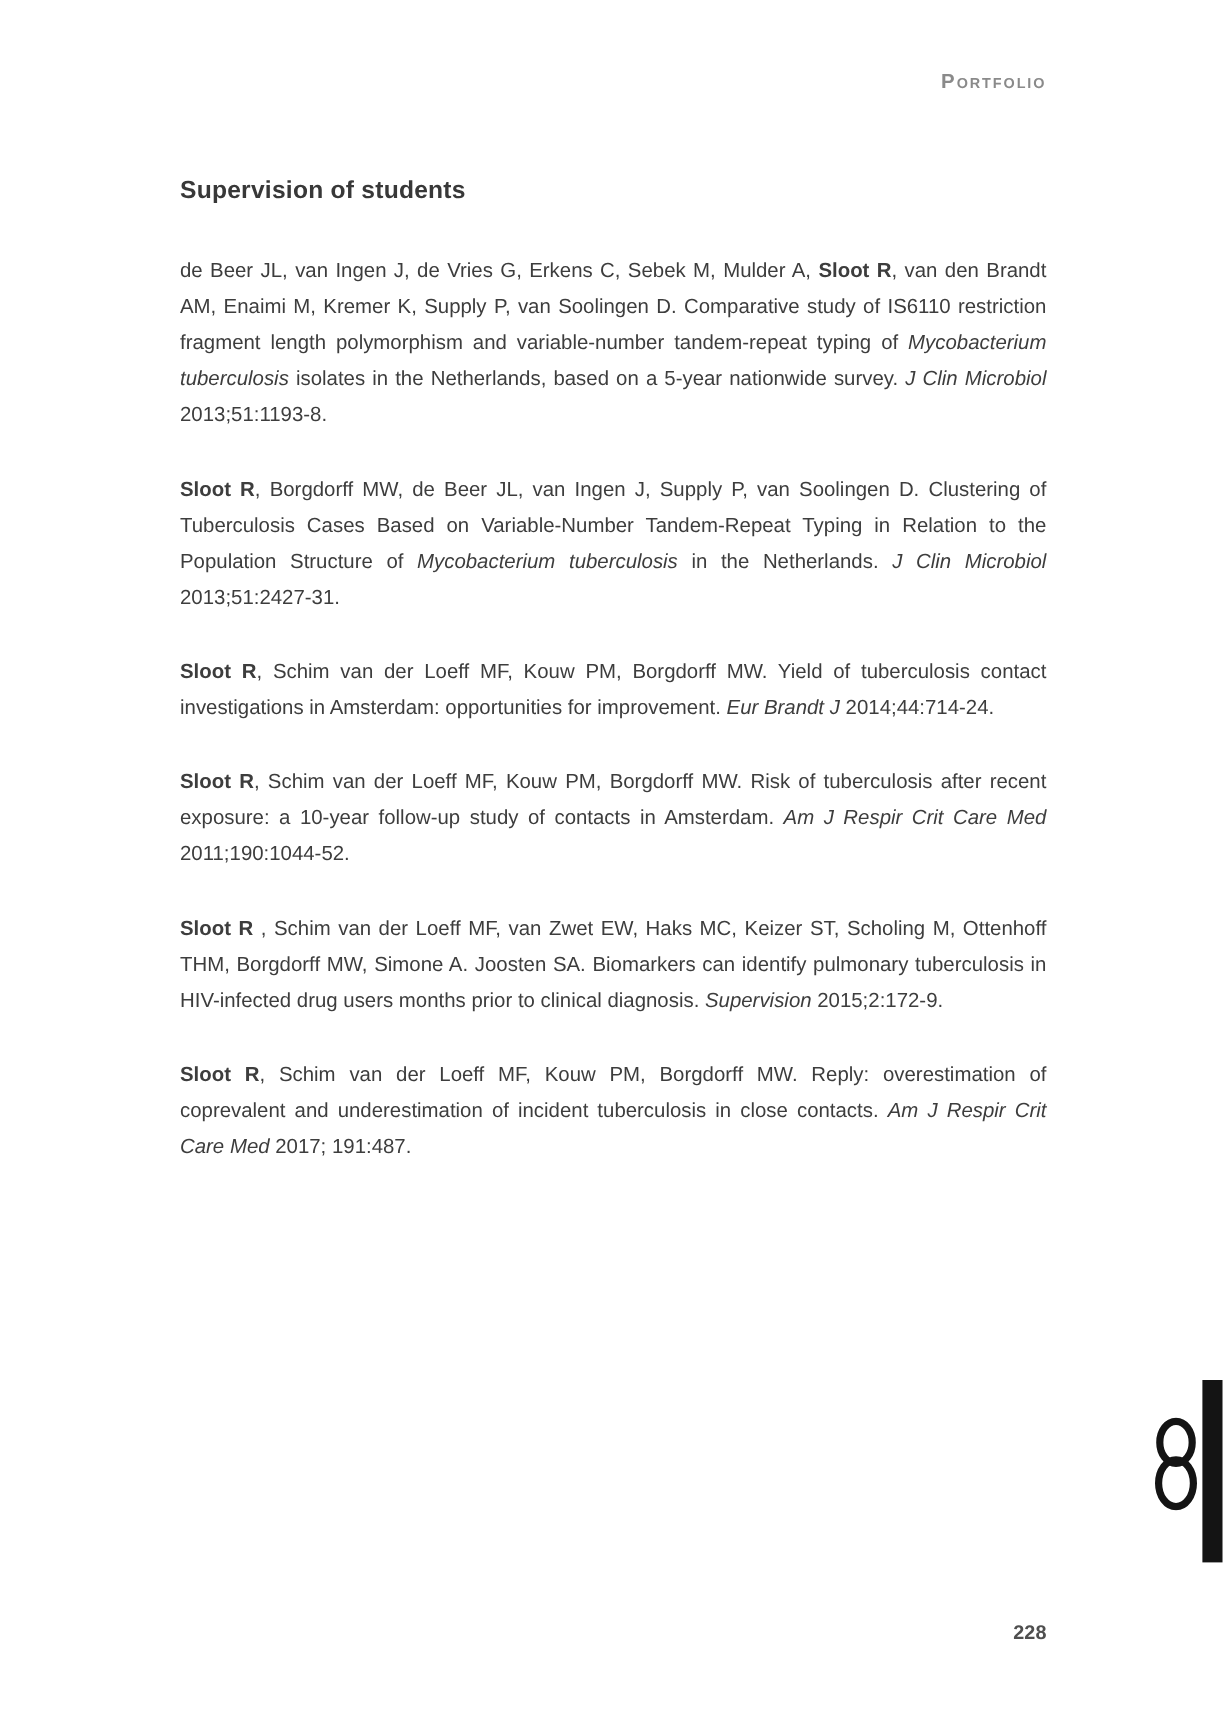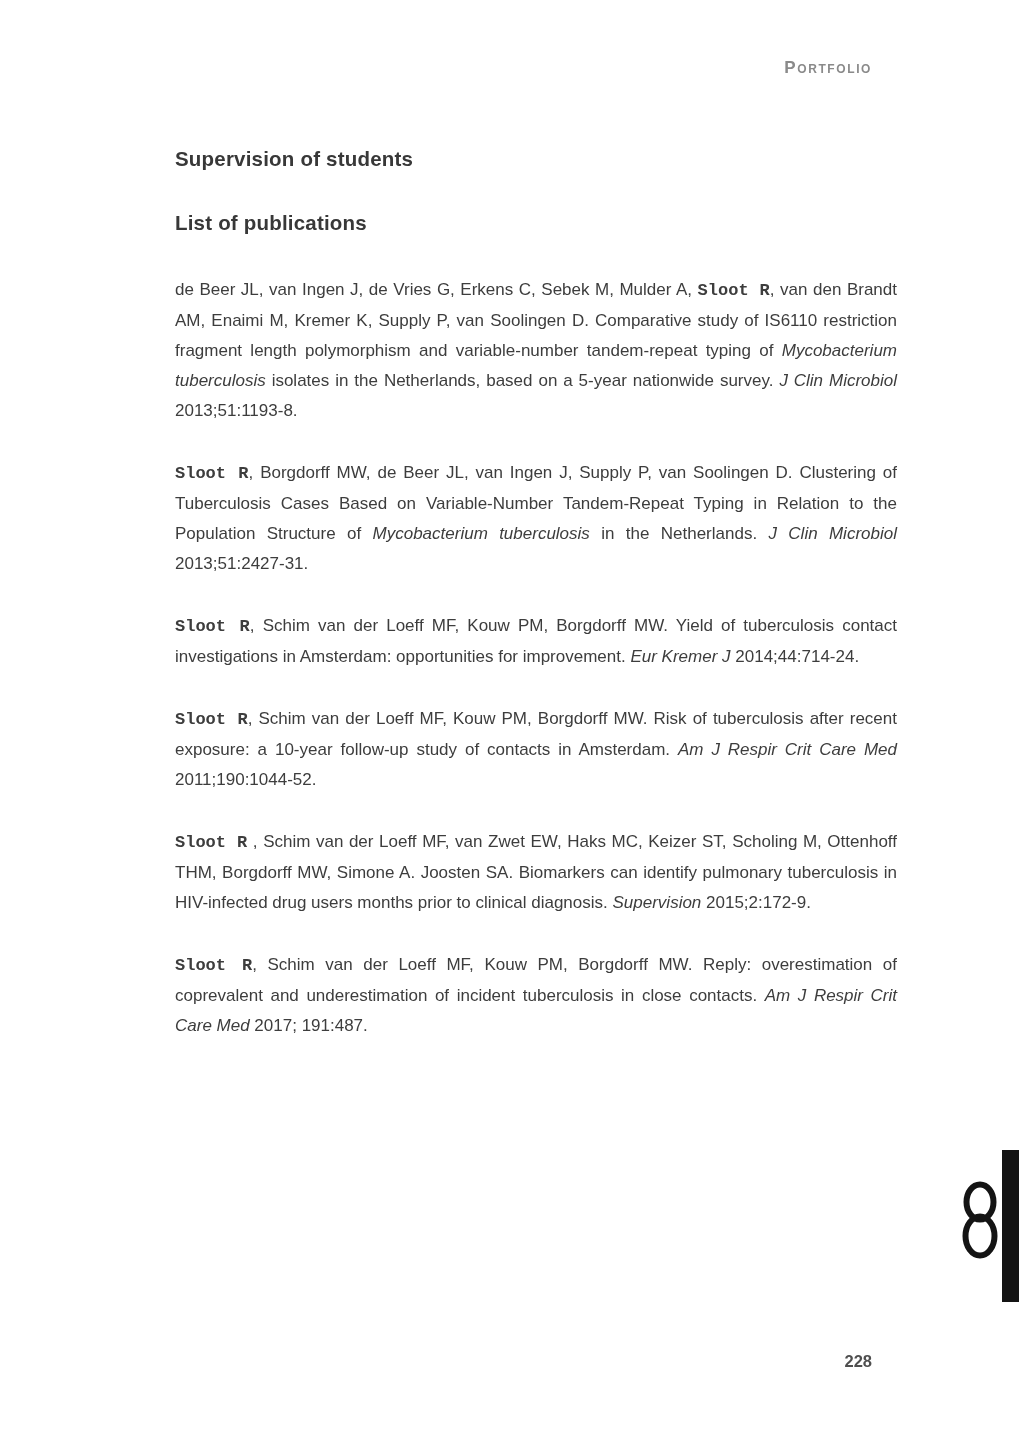--- a/index.html
+++ b/index.html
@@ -21,42 +21,41 @@
     letter-spacing:1.6px;
     font-weight:600;
     font-size:17px;
     color:#8a8a8a;
   }
   .content {
     position:absolute;
     left:150px;
     top:147px;
     width:722px;
-    margin-left:25px;
   }
   .section-heading {
     font-size:20.5px;
     font-weight:700;
     color:#383838;
     letter-spacing:0.2px;
     margin:0 0 40px 0;
   }
   .body-text {
     font-size:17px;
     line-height:30px;
     text-align:justify;
     margin:0 0 44px 0;
   }
   .pub {
     font-size:17px;
     line-height:30px;
     text-align:justify;
     margin:0 0 32px 0;
   }
-  .pub .b { font-weight:700;font-family:Liberation Mono, monospace; }
+  .pub .b { font-weight:700; }
   .pub .i { font-style:italic; }
   .page-number {
     position:absolute;
     top:1352px;
     right:147px;
     font-size:16.5px;
     font-weight:700;
     color:#4f4f4f;
   }
   .chapter-tab-bar {
@@ -87,26 +86,25 @@
 
 <div class="page">
 
   <div class="running-header">Portfolio</div>
 
   <div class="content">
 
     <h2 class="section-heading">Supervision of students</h2>
 
 
-    <h2 class="section-heading">List of publications</h2>
 
     <div>
       <p class="pub"><span>de Beer JL, van Ingen J, de Vries G, Erkens C, Sebek M, Mulder A, </span><span class="b">Sloot R</span><span>, van den Brandt AM, Enaimi M, Kremer K, Supply P, van Soolingen D. Comparative study of IS6110 restriction fragment length polymorphism and variable-number tandem-repeat typing of </span><span class="i">Mycobacterium tuberculosis</span><span> isolates in the Netherlands, based on a 5-year nationwide survey. </span><span class="i">J Clin Microbiol</span><span> 2013;51:1193-8.</span></p>
       <p class="pub"><span class="b">Sloot R</span><span>, Borgdorff MW, de Beer JL, van Ingen J, Supply P, van Soolingen D. Clustering of Tuberculosis Cases Based on Variable-Number Tandem-Repeat Typing in Relation to the Population Structure of </span><span class="i">Mycobacterium tuberculosis</span><span> in the Netherlands. </span><span class="i">J Clin Microbiol</span><span> 2013;51:2427-31.</span></p>
-      <p class="pub"><span class="b">Sloot R</span><span>, Schim van der Loeff MF, Kouw PM, Borgdorff MW. Yield of tuberculosis contact investigations in Amsterdam: opportunities for improvement. </span><span class="i">Eur Kremer J</span><span> 2014;44:714-24.</span></p>
+      <p class="pub"><span class="b">Sloot R</span><span>, Schim van der Loeff MF, Kouw PM, Borgdorff MW. Yield of tuberculosis contact investigations in Amsterdam: opportunities for improvement. </span><span class="i">Eur Brandt J</span><span> 2014;44:714-24.</span></p>
       <p class="pub"><span class="b">Sloot R</span><span>, Schim van der Loeff MF, Kouw PM, Borgdorff MW. Risk of tuberculosis after recent exposure: a 10-year follow-up study of contacts in Amsterdam. </span><span class="i">Am J Respir Crit Care Med</span><span> 2011;190:1044-52.</span></p>
       <p class="pub"><span class="b">Sloot R</span><span> , Schim van der Loeff MF, van Zwet EW, Haks MC, Keizer ST, Scholing M, Ottenhoff THM, Borgdorff MW, Simone A. Joosten SA. Biomarkers can identify pulmonary tuberculosis in HIV-infected drug users months prior to clinical diagnosis. </span><span class="i">Supervision</span><span> 2015;2:172-9.</span></p>
       <p class="pub"><span class="b">Sloot R</span><span>, Schim van der Loeff MF, Kouw PM, Borgdorff MW. Reply: overestimation of coprevalent and underestimation of incident tuberculosis in close contacts. </span><span class="i">Am J Respir Crit Care Med</span><span> 2017; 191:487.</span></p>
     </div>
 
   </div>
 
   <div class="chapter-tab-bar"></div>
 
   <svg class="chapter-glyph" viewBox="0 0 40 78" xmlns="http://www.w3.org/2000/svg" aria-hidden="true">

